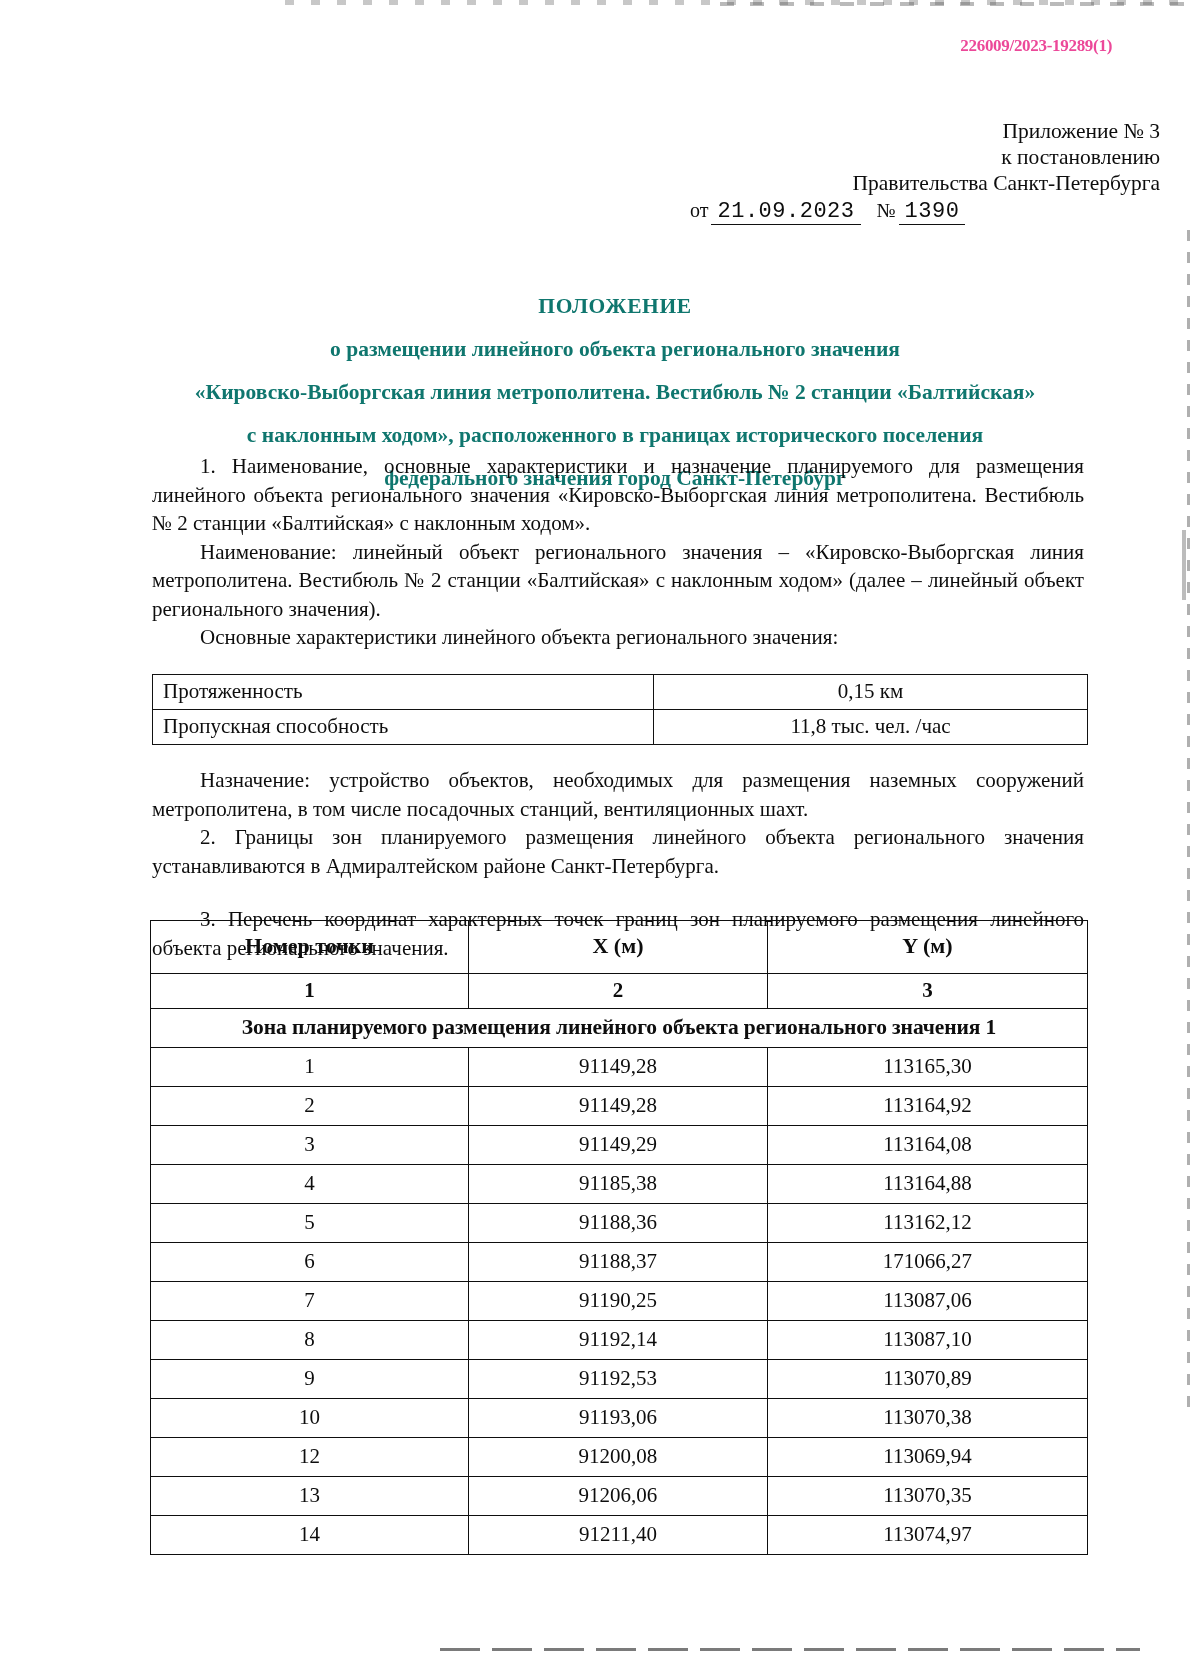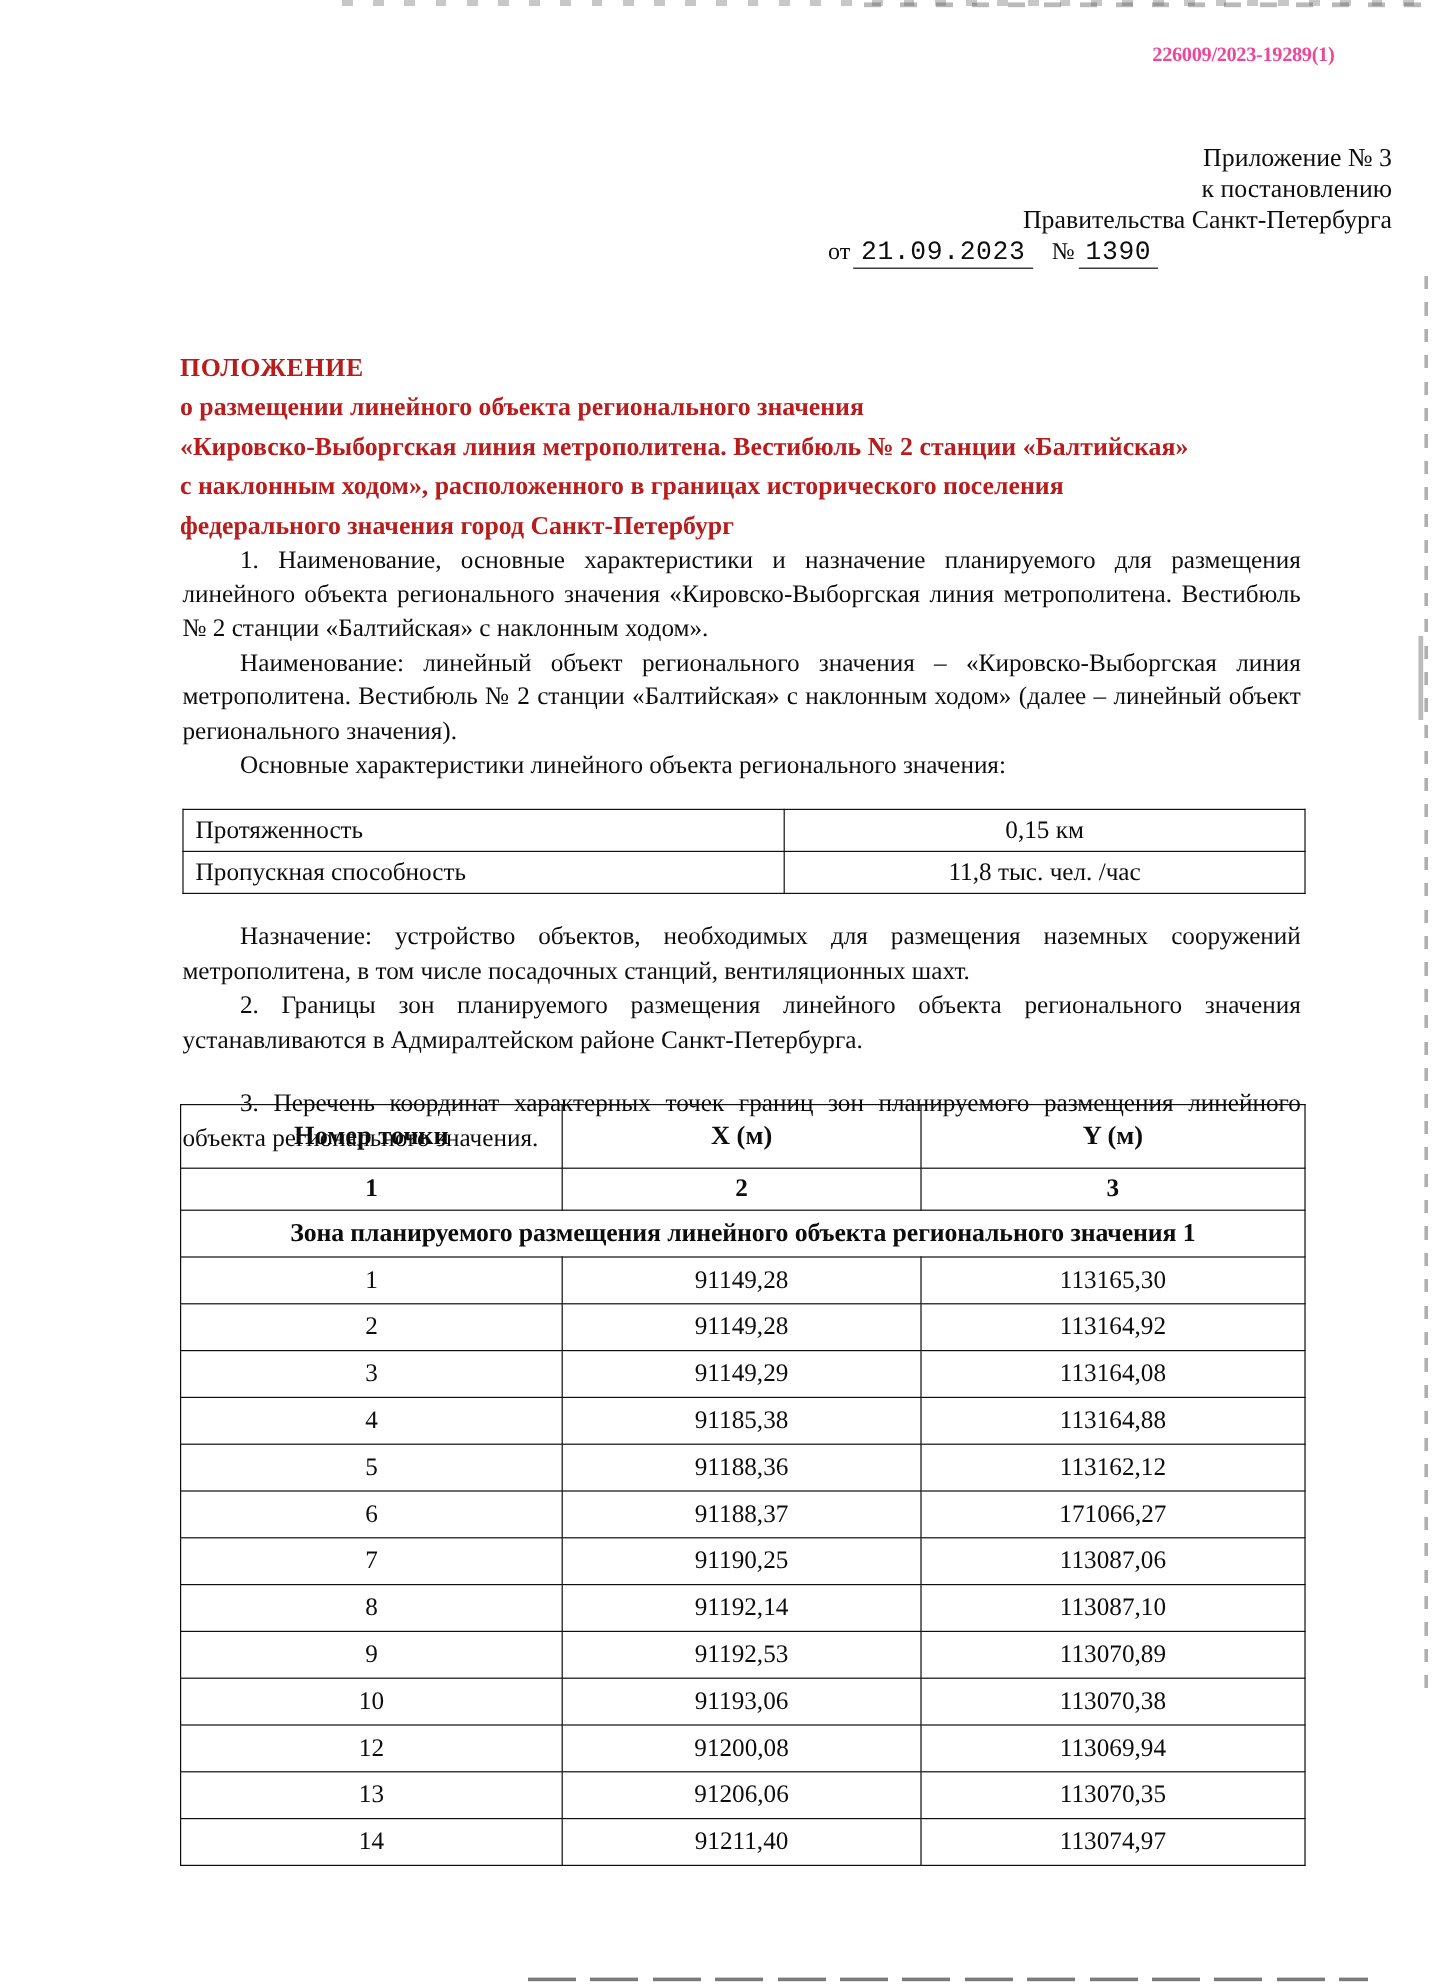--- a/index.html
+++ b/index.html
@@ -121,28 +121,28 @@
     line-height: 22px;
   }
   .numsign { font-size: 20px; margin-left: 16px; }
 
   
   .title-block {
     position: absolute;
     top: 292px;
     left: 150px;
     width: 930px;
-    text-align: left;
+    text-align: center;
     font-weight: bold;
     font-size: 21.5px;
     line-height: 29px;
-    color: #b91c1c;
+    color: #0f766e;
   }
   .title-block .main-title { letter-spacing: 0.6px; }
-  .title-block .sub { margin-top: 4px; }
+  .title-block .sub { margin-top: 14px; }
 
   
   .body-text {
     position: absolute;
     left: 152px;
     width: 932px;
     font-size: 21px;
     line-height: 28.5px;
     text-align: justify;
     color: #0d0d0d;

